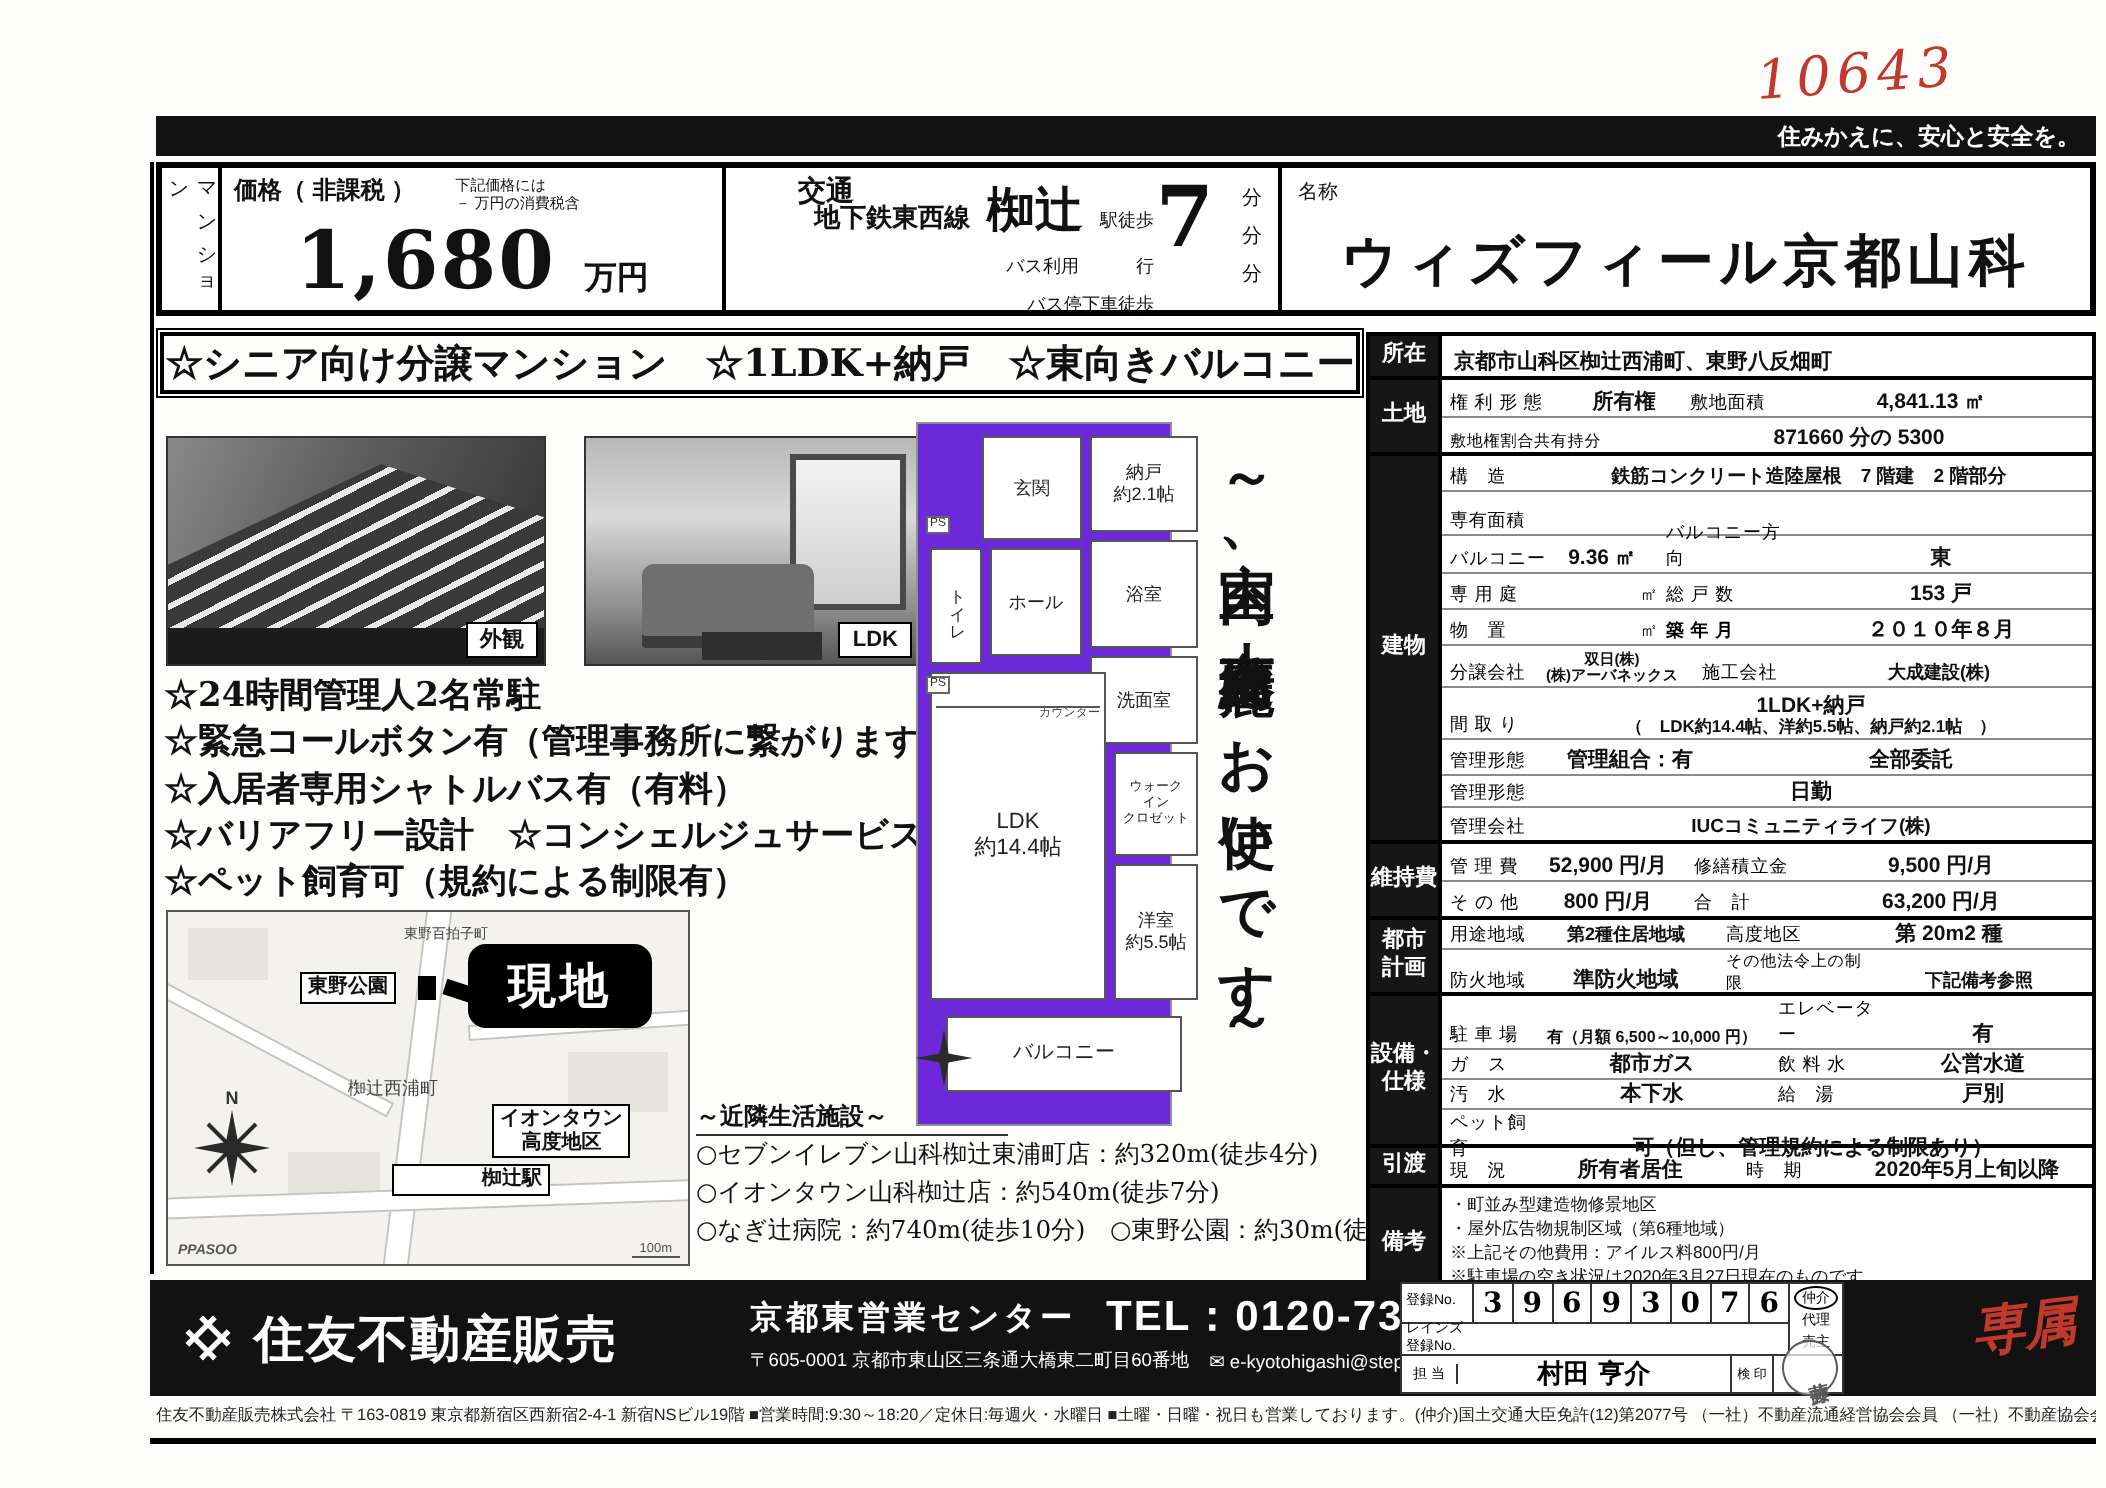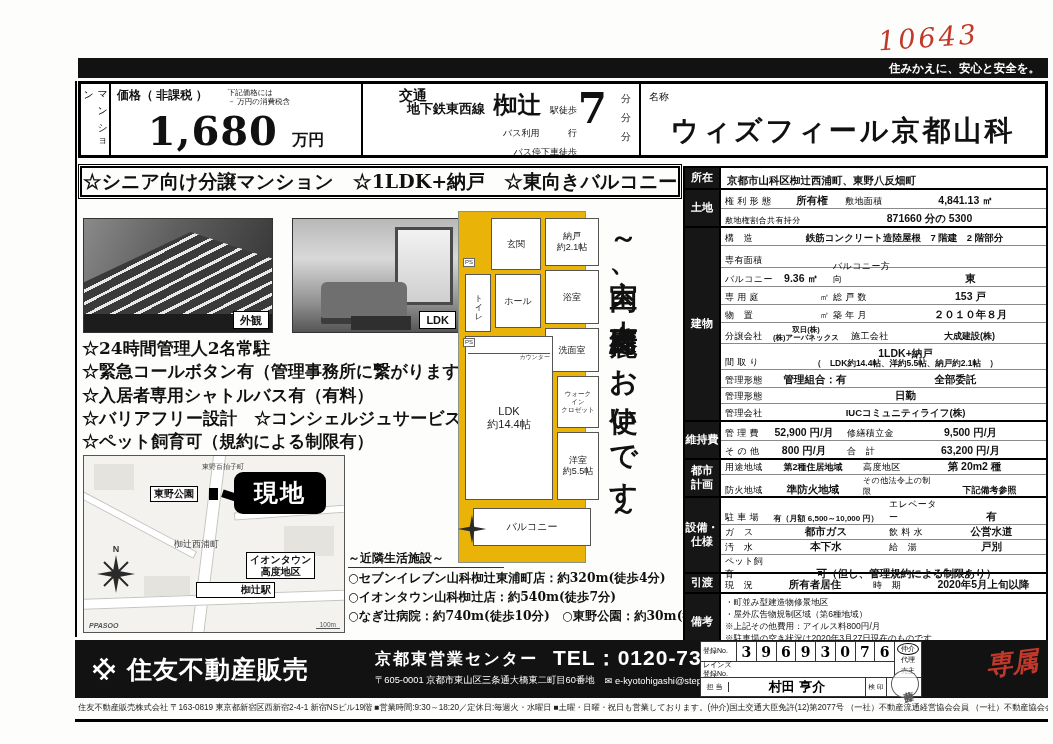--- a/index.html
+++ b/index.html
@@ -76,36 +76,36 @@
                   display:flex; align-items:center; justify-content:center; font-size:24px; font-weight:bold; letter-spacing:2px;
                   font-family:"DejaVu Serif","Liberation Serif",serif; }
   .site-tail { position:absolute; left:138px; top:36px; width:18px; height:8px; background:#000; transform:rotate(18deg); }
   .site-dot { position:absolute; left:125px; top:32px; width:9px; height:12px; background:#000; }
   .compass { position:absolute; left:10px; top:88px; width:44px; height:54px; text-align:center; }
   .compass .n { font-size:9px; font-weight:bold; color:#333; }
   .map-credit { position:absolute; left:5px; bottom:3px; font-size:7px; font-weight:bold; font-style:italic; color:#555; }
   .map-scale { position:absolute; right:4px; bottom:3px; font-size:6.5px; color:#555; border-bottom:1px solid #555; padding:0 4px; }
 
   
-  .plan { position:absolute; left:458px; top:211px; width:128px; height:352px; background:#eab308; border:1px solid #8a948a; }
+  .plan { position:absolute; left:458px; top:211px; width:128px; height:352px; background:#6d28d9; border:1px solid #8a948a; }
   .room { position:absolute; background:#fff; border:1px solid #555; display:flex; align-items:center; justify-content:center;
           text-align:center; white-space:pre-line; font-size:9px; line-height:1.2; color:#222; }
   .tinytag { position:absolute; font-size:6px; background:#fff; border:1px solid #666; line-height:1.1; padding:0 1px; color:#333; }
   .counter-line { position:absolute; left:2px; right:2px; top:16px; border-top:1.5px solid #555; }
   .counter-lab { position:absolute; right:2px; top:17px; font-size:6px; color:#444; }
   .plan-compass { position:absolute; left:-4px; bottom:8px; width:34px; height:40px; text-align:center; }
 
   
   .vmsg { position:absolute; left:604px; top:226px; height:400px; writing-mode:vertical-rl; font-size:28px; font-weight:bold;
           letter-spacing:4px; font-family:"DejaVu Serif","Liberation Serif",serif; }
 
   
   .nearby { position:absolute; left:348px; top:547px; width:335px; font-family:"DejaVu Serif","Liberation Serif",serif; }
   .nearby-title { font-size:12px; font-weight:bold; border-bottom:1px solid #333; display:inline-block; padding-right:60px; }
-  .nearby-item { font-size:12.3px; font-weight:bold; line-height:1.55; white-space:nowrap; }
+  .nearby-item { font-size:12.3px; font-weight:normal; line-height:1.55; white-space:nowrap; }
 
   
   .details { position:absolute; left:683px; top:166px; width:365px; border:2.5px solid #000; background:#fff; }
   .sec { display:flex; border-bottom:2px solid #000; }
   .sec:last-child { border-bottom:none; }
   .sec-l { width:36px; background:#161616; color:#fff; display:flex; align-items:center; justify-content:center;
            font-size:11px; font-weight:bold; text-align:center; white-space:pre-line; line-height:1.25; border-right:2px solid #000; }
   .sec-b { flex:1; display:flex; flex-direction:column; }
   .r { display:flex; align-items:flex-end; border-bottom:1px solid #8a8a8a; }
   .sec-b .r:last-child { border-bottom:none; }
@@ -336,21 +336,21 @@
         </div>
         <div class="r" style="height:19px;">
           <span class="dl" style="width:52px;">専 用 庭</span>
           <span class="dv" style="width:56px;justify-content:flex-end;font-weight:normal;font-size:9px;">㎡</span>
           <span class="dl" style="width:66px;">総 戸 数</span>
           <span class="dv f1">153 戸</span>
         </div>
         <div class="r" style="height:19px;">
           <span class="dl" style="width:52px;">物　置</span>
           <span class="dv" style="width:56px;justify-content:flex-end;font-weight:normal;font-size:9px;">㎡</span>
-          <span class="dl" style="width:66px;">築 年 月</span>
+          <span class="dl" style="width:66px;font-weight:bold;">築 年 月</span>
           <span class="dv f1">２０１０年８月</span>
         </div>
         <div class="r" style="height:21px;">
           <span class="dl" style="width:44px;margin-top:16px;">分譲会社</span>
           <span class="dv tiny" style="width: 82px; white-space: pre-line;">双日(株)
 (株)アーバネックス</span>
           <span class="dl" style="width:46px;">施工会社</span>
           <span class="dv f1" style="font-size:9px;">大成建設(株)</span>
         </div>
         <div class="r" style="height:27px;">

